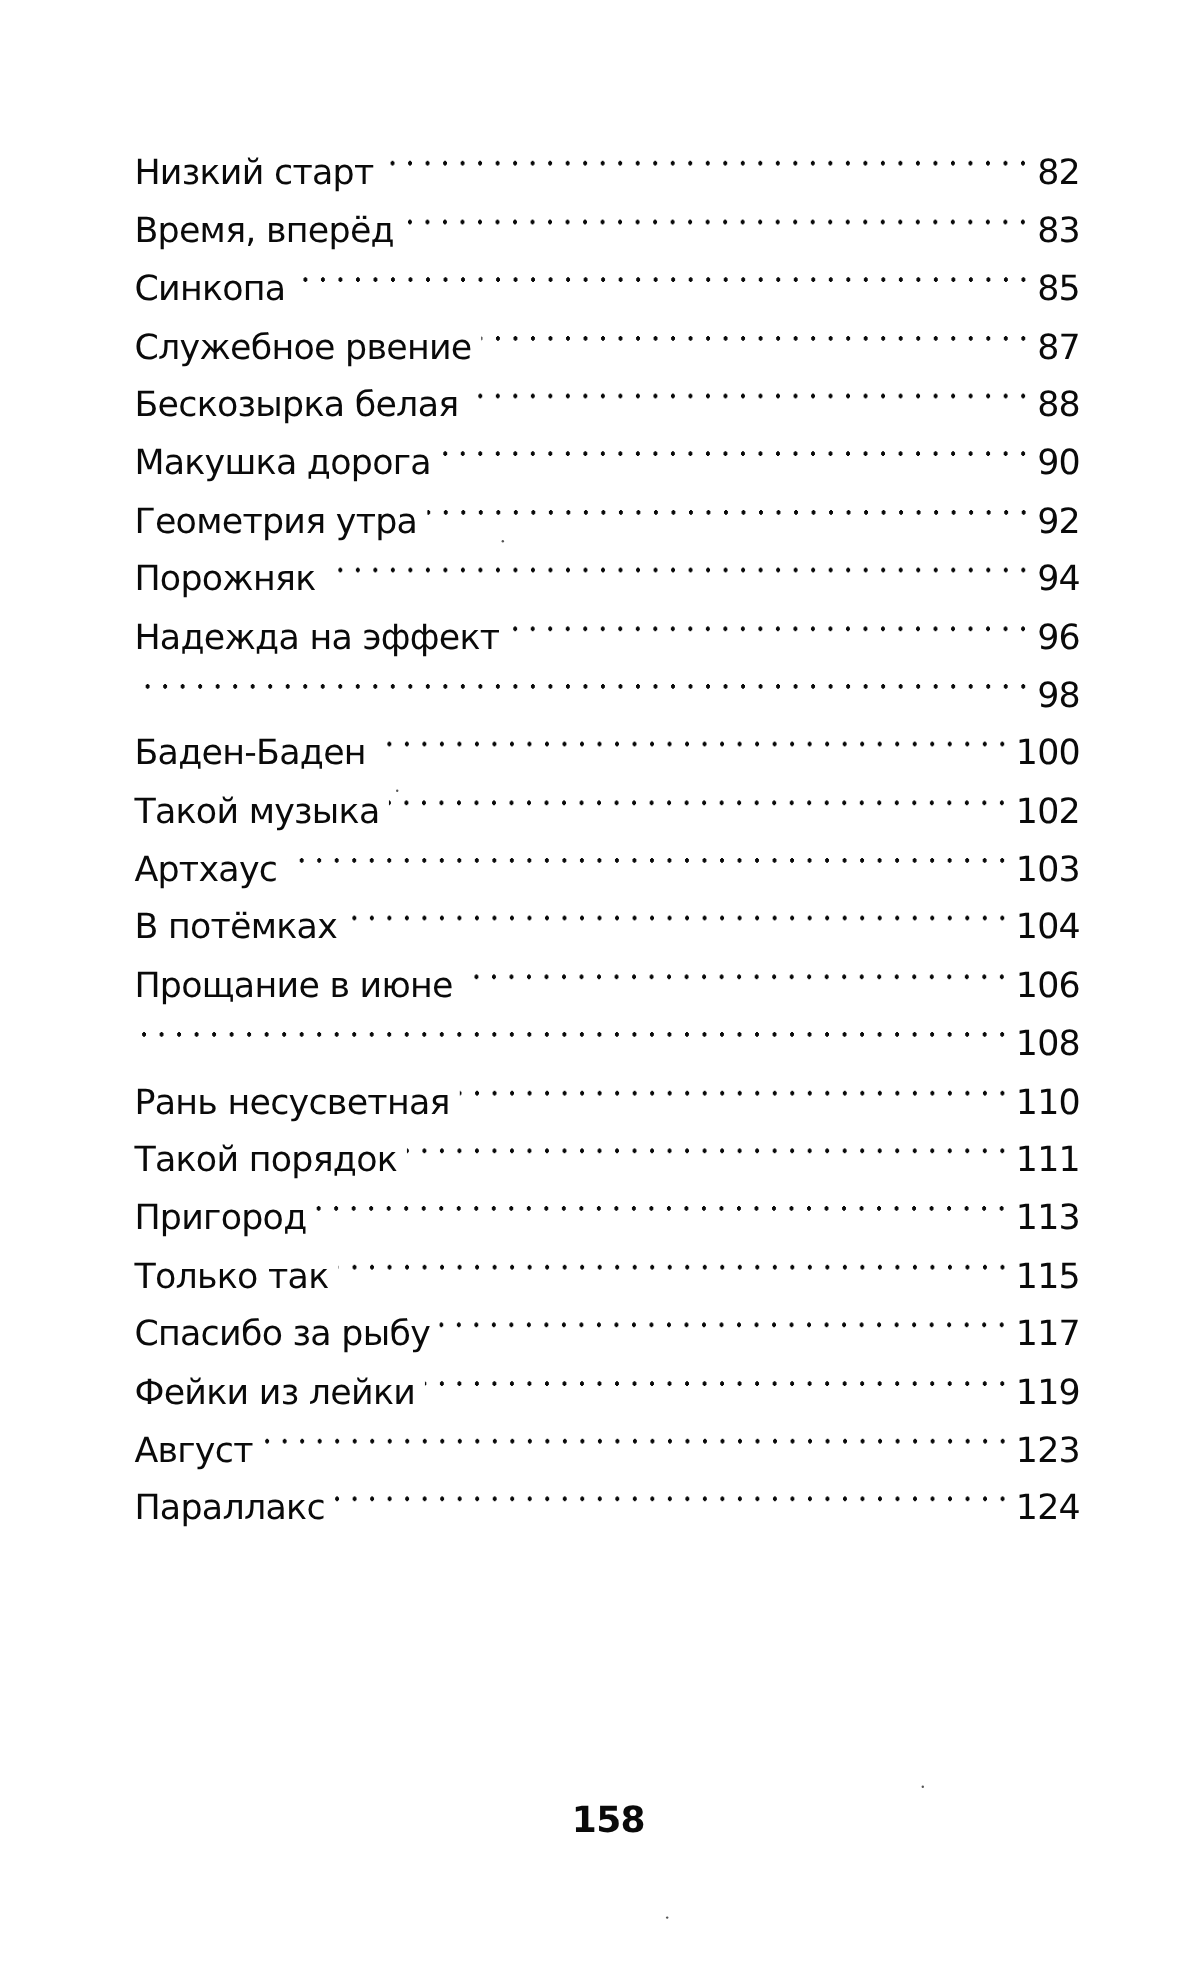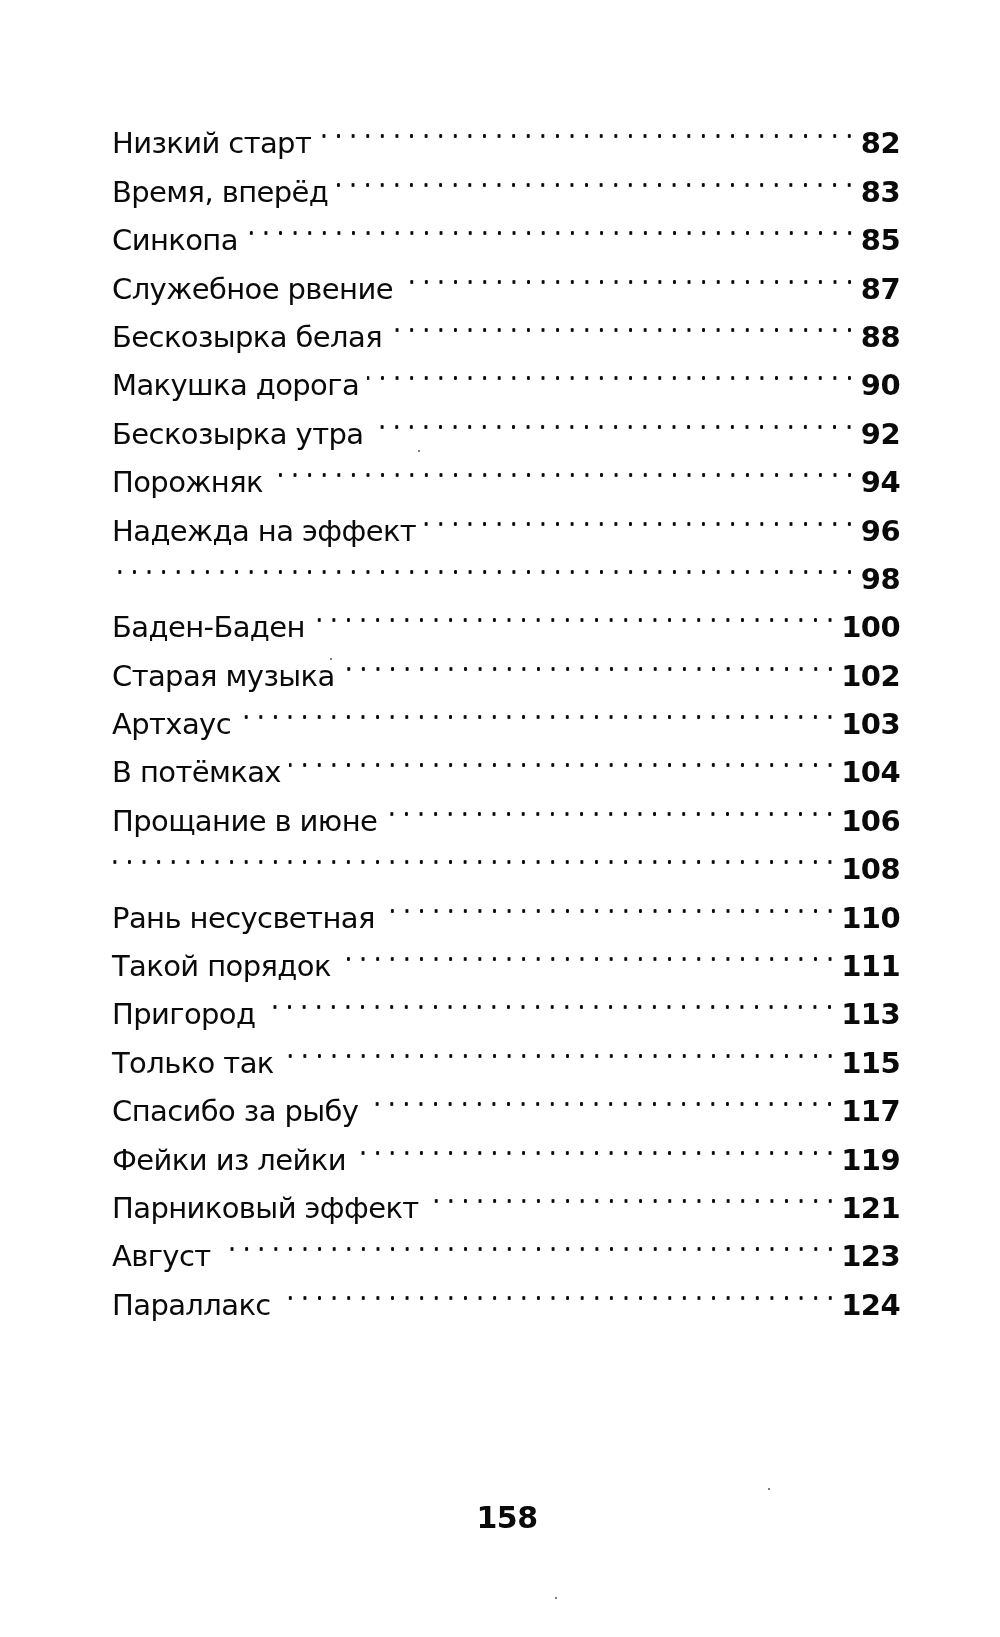--- a/index.html
+++ b/index.html
@@ -58,21 +58,20 @@
     background-image: radial-gradient(circle, #0a0a0a 1.7px, transparent 2px);
     background-size: 14.6px 4px;
     background-position: right center;
     background-repeat: repeat-x;
   }
   .toc-page {
     flex: 0 0 auto;
     padding-left: 4px;
     text-align: right;
     min-width: 36px;
-    font-weight: bold;
   }
   .page-number {
     position: absolute;
     left: 0;
     width: 1014px;
     top: 1500px;
     text-align: center;
     font-size: 30px;
     font-weight: bold;
     letter-spacing: -0.5px;
@@ -115,21 +114,21 @@
         <span class="toc-title">Бескозырка белая</span>
         <span class="toc-leader"></span>
         <span class="toc-page">88</span>
       </li>
       <li class="toc-row">
         <span class="toc-title">Макушка дорога</span>
         <span class="toc-leader"></span>
         <span class="toc-page">90</span>
       </li>
       <li class="toc-row">
-        <span class="toc-title">Бескозырка утра</span>
+        <span class="toc-title">Геометрия утра</span>
         <span class="toc-leader"></span>
         <span class="toc-page">92</span>
       </li>
       <li class="toc-row">
         <span class="toc-title">Порожняк</span>
         <span class="toc-leader"></span>
         <span class="toc-page">94</span>
       </li>
       <li class="toc-row">
         <span class="toc-title">Надежда на эффект</span>
@@ -139,21 +138,21 @@
       <li class="toc-row">
         <span class="toc-leader"></span>
         <span class="toc-page">98</span>
       </li>
       <li class="toc-row">
         <span class="toc-title">Баден-Баден</span>
         <span class="toc-leader"></span>
         <span class="toc-page">100</span>
       </li>
       <li class="toc-row">
-        <span class="toc-title">Старая музыка</span>
+        <span class="toc-title">Такой музыка</span>
         <span class="toc-leader"></span>
         <span class="toc-page">102</span>
       </li>
       <li class="toc-row">
         <span class="toc-title">Артхаус</span>
         <span class="toc-leader"></span>
         <span class="toc-page">103</span>
       </li>
       <li class="toc-row">
         <span class="toc-title">В потёмках</span>
@@ -191,25 +190,20 @@
       </li>
       <li class="toc-row">
         <span class="toc-title">Спасибо за рыбу</span>
         <span class="toc-leader"></span>
         <span class="toc-page">117</span>
       </li>
       <li class="toc-row">
         <span class="toc-title">Фейки из лейки</span>
         <span class="toc-leader"></span>
         <span class="toc-page">119</span>
-      </li>
-      <li class="toc-row">
-        <span class="toc-title">Парниковый эффект</span>
-        <span class="toc-leader"></span>
-        <span class="toc-page">121</span>
       </li>
       <li class="toc-row">
         <span class="toc-title">Август</span>
         <span class="toc-leader"></span>
         <span class="toc-page">123</span>
       </li>
       <li class="toc-row">
         <span class="toc-title">Параллакс</span>
         <span class="toc-leader"></span>
         <span class="toc-page">124</span>

